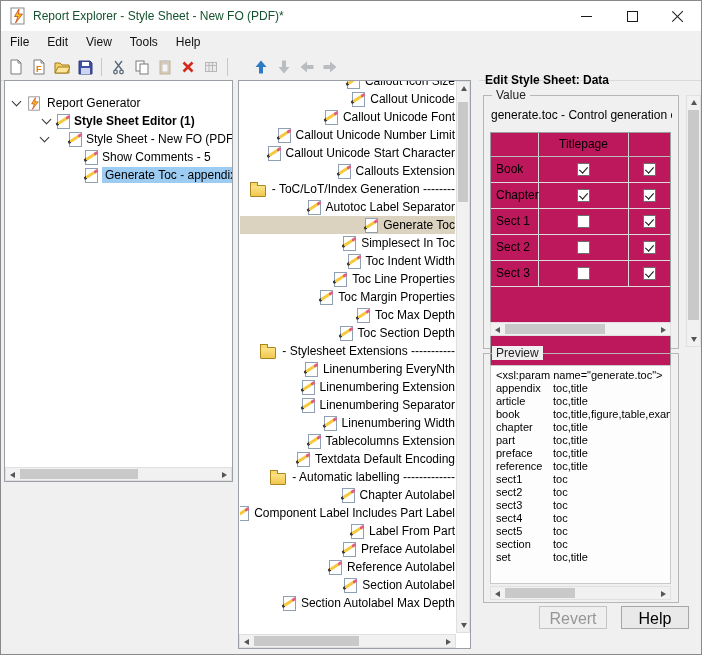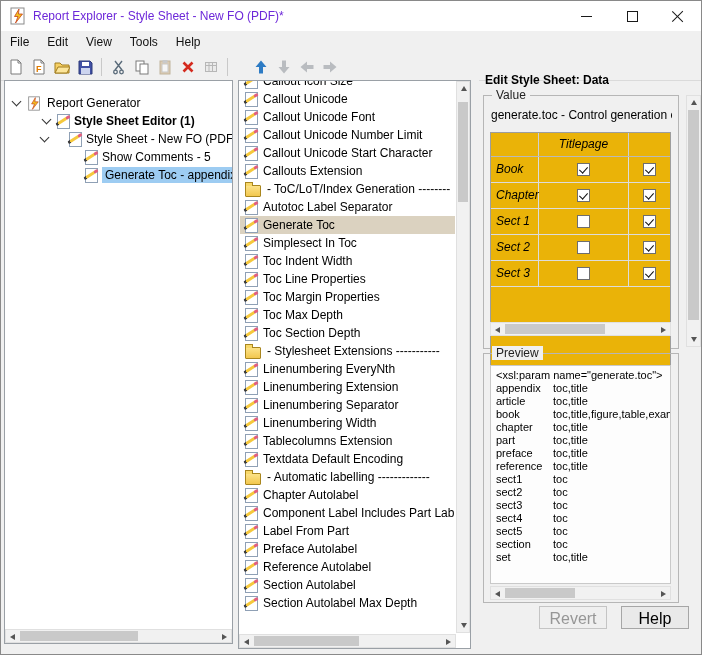--- a/index.html
+++ b/index.html
@@ -3,21 +3,21 @@
 <meta charset="utf-8">
 <style>
   html,body { margin:0; padding:0; background:#d6d6d6; }
   body { font-family:"Liberation Sans","DejaVu Sans",sans-serif; }
   .window { position:relative; width:702px; height:655px; background:#f0f0f0;
             border:1px solid #898989; overflow:hidden; box-sizing:border-box; }
 
   
   .titlebar { position:absolute; left:0; top:0; width:100%; height:30px; background:#ffffff; }
   .app-icon { position:absolute; left:8px; top:6px; width:18px; height:18px; }
-  .title-text { position:absolute; left:32px; top:8px; font-size:12px; color:#6d28d9; white-space:nowrap; }
+  .title-text { position:absolute; left:32px; top:8px; font-size:12px; color:#14532d; white-space:nowrap; }
   .win-controls { position:absolute; right:0; top:0; height:30px; display:flex; }
   .win-btn { width:46px; height:30px; position:relative; }
   .glyph-min { position:absolute; left:18px; top:15px; width:11px; height:1px; background:#1a1a1a; }
   .glyph-max { position:absolute; left:18px; top:10px; width:9px; height:9px; border:1px solid #1a1a1a; }
   .glyph-close { position:absolute; left:17px; top:9px; width:12px; height:12px; }
   .glyph-close::before,.glyph-close::after { content:""; position:absolute; left:5px; top:-1px;
     width:1.4px; height:15px; background:#1a1a1a; }
   .glyph-close::before { transform:rotate(45deg); }
   .glyph-close::after  { transform:rotate(-45deg); }
 
@@ -27,21 +27,21 @@
   .menu-item { padding:0 9px; font-size:12px; color:#111; }
   .toolbar { position:absolute; left:0; top:52px; width:100%; height:27px; background:#f0f0f0;
              border-bottom:1px solid #dadada; display:flex; align-items:center; }
   .tb-btn { width:23px; height:23px; display:flex; align-items:center; justify-content:center; flex:none; }
   .tb-first { margin-left:3px; }
   .tb-sep { width:1px; height:18px; background:#c9c9c9; margin:0 5px; flex:none; }
   .tb-gap { width:16px; flex:none; }
 
   
   .panel { position:absolute; background:#fff; border:1px solid #9aa0a6; box-sizing:border-box; overflow:hidden; }
-  .left-panel { left:3px;   top:79px; width:229px; height:564px; }
+  .left-panel { left:3px;   top:79px; width:229px; height:402px; }
   .mid-panel  { left:237px; top:79px; width:233px; height:569px; }
   .splitter { position:absolute; background:#f0f0f0; }
 
   
   .tree { position:absolute; left:0; top:13px; right:0; }
   .tree-row { display:flex; align-items:center; height:18px; font-size:12px; white-space:nowrap; }
   .chev { width:6px; height:6px; border-right:1.7px solid #333; border-bottom:1.7px solid #333;
           transform:rotate(45deg); margin:-3px 7px 0 0; flex:none; }
   .tlabel { margin-left:5px; }
   .tlabel.sel { background:#9dccf2; padding:1px 3px; }
@@ -53,21 +53,21 @@
   .doc-pencil::after { content:""; position:absolute; left:-2px; top:5px; width:16px; height:3px;
     border-radius:1px; transform:rotate(-33deg);
     background:linear-gradient(90deg,#3a3a3a 0 2.5px,#f5c83d 2.5px 12px,#e0607f 12px); }
   .icon-folder { position:relative; width:14px; height:10px; flex:none; margin-top:3px;
     background:linear-gradient(#fce288,#f2c74e); border:1px solid #a9861e; border-radius:1px; }
   .icon-folder::before { content:""; position:absolute; top:-4px; left:-1px; width:6px; height:3px;
     background:#f8d869; border:1px solid #a9861e; border-bottom:none; }
 
   
   .param-list { position:absolute; left:1px; top:0; right:15px; bottom:15px; overflow:hidden; }
-  .p-row { display:flex; align-items:center; height:18px; padding-left:5px; font-size:12px; white-space:nowrap; }
+  .p-row { display:flex; align-items:center; height:18px; padding-left:5px; font-size:12px; white-space:nowrap;justify-content:flex-end; }
   .p-row.clip { margin-top:-9px; }
   .p-row.sel { background:#dbd2c0; }
   .p-row .icon-folder { display:none; }
   .p-row.folder .icon-folder { display:block; }
   .p-label { margin-left:6px; }
 
   
   .vscroll,.hscroll { position:absolute; background:#f1f1f1; border:1px solid #e0e0e0; box-sizing:border-box; }
   .sb-arr { position:absolute; width:13px; height:13px; display:flex; align-items:center; justify-content:center; }
   .thumb { position:absolute; background:#c9c9c9; }
@@ -78,22 +78,22 @@
   .tri-down  { border-left:3.5px solid transparent; border-right:3.5px solid transparent; border-top:5px solid #555; }
   .tri-left  { border-top:3.5px solid transparent; border-bottom:3.5px solid transparent; border-right:5px solid #555; }
   .tri-right { border-top:3.5px solid transparent; border-bottom:3.5px solid transparent; border-left:5px solid #555; }
 
   
   .edit-title { position:absolute; left:484px; top:72px; font-size:12px; font-weight:bold; color:#000; }
   .groupbox { position:absolute; border:1px solid #b6b6b6; }
   .gb-label { position:absolute; top:-8px; left:8px; background:#f0f0f0; padding:0 4px; font-size:12px; color:#222; }
   .gb-desc { position:absolute; left:7px; top:12px; right:6px; font-size:12px; white-space:nowrap; overflow:hidden; }
 
-  .vtable { position:absolute; left:6px; top:36px; width:181px; height:238px; background:#eab308;
-            border:1px solid #9d9d9d; overflow:hidden; box-sizing:border-box;font-style:italic; }
+  .vtable { position:absolute; left:6px; top:36px; width:181px; height:238px; background:#be185d;
+            border:1px solid #9d9d9d; overflow:hidden; box-sizing:border-box; }
   .vt-header { display:flex; height:23px; border-bottom:1px solid #b9b9b9; }
   .vt-hcell { border-right:1px solid #cfcfcf; box-sizing:border-box; }
   .vt-hcell.lbl { width:48px; }
   .vt-hcell.tp { width:90px; text-align:center; line-height:23px; font-size:12px; }
   .vt-hcell.extra { flex:1; border-right:none; }
   .vt-row { display:flex; height:25px; border-bottom:1px solid #dcdcdc; }
   .vt-cell-label { width:48px; border-right:1px solid #dcdcdc; font-size:12px; line-height:25px;
                    padding-left:5px; box-sizing:border-box; }
   .vt-cell-check { width:90px; border-right:1px solid #dcdcdc; display:flex; align-items:center;
                    justify-content:center; box-sizing:border-box; }

